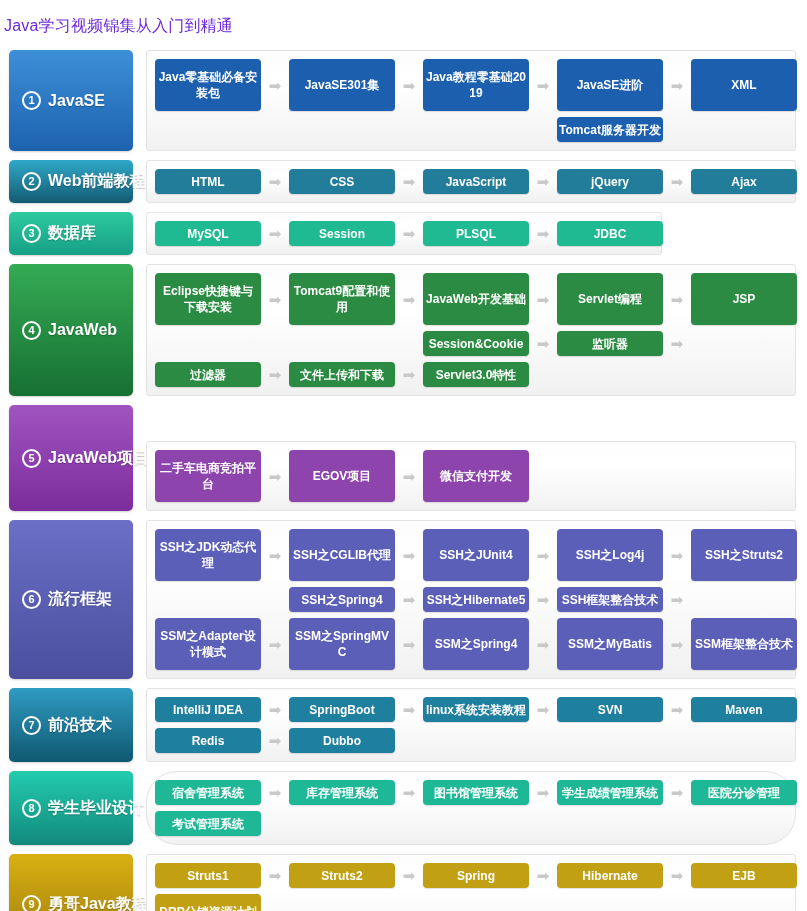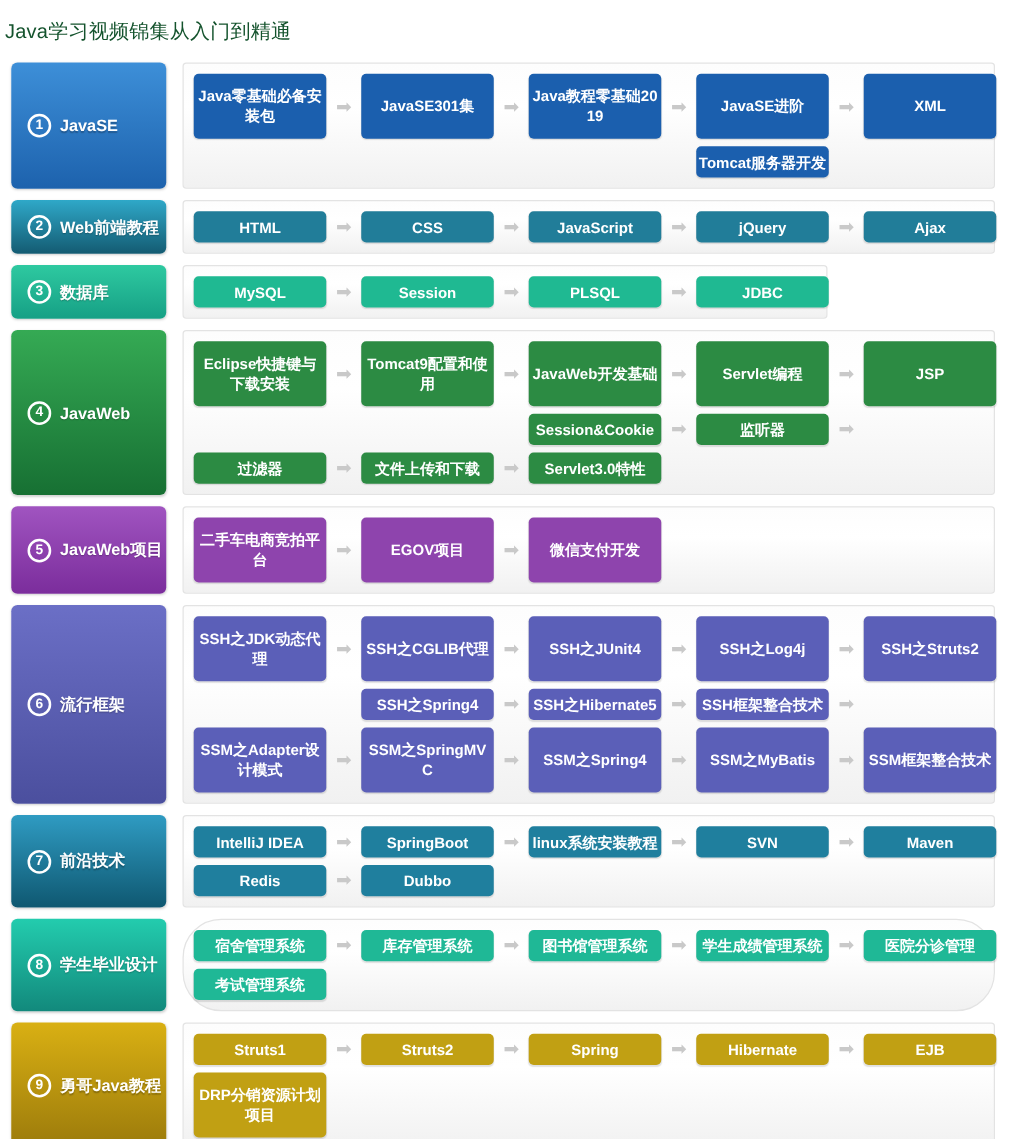--- a/index.html
+++ b/index.html
@@ -11,21 +11,21 @@
   }
   .page {
     position: relative;
     width: 807px;
     min-height: 911px;
     background: #ffffff;
     overflow: hidden;
   }
   .page-title {
     font-size: 16px;
-    color: #14532d;
+    color: #6d28d9;
     font-weight: 400;
     padding: 5px 0 4px 4px;
     letter-spacing: 0.2px;
     line-height: 20px;
   }
 
   .road-row {
     display: flex;
     align-items: stretch;
     margin-bottom: 9px;
@@ -51,21 +51,21 @@
     display: inline-flex;
     align-items: center;
     justify-content: center;
     font-size: 11px;
     font-weight: bold;
     line-height: 1;
     flex: 0 0 auto;
     margin-right: 7px;
   }
   .stage-name {
-    font-size: 13px;
+    font-size: 16px;
     font-weight: bold;
     white-space: nowrap;
     text-shadow: 0 1px 1px rgba(0,0,0,0.25);
   }
 
   
   .panel {
     flex: 1 1 auto;
     margin-left: 13px;
     border: 1px solid #e3e3e3;
@@ -258,21 +258,21 @@
             <div class="cell b-javaweb">Servlet3.0特性</div>
             <div class="arrow blank">➡</div>
           </div>
         </div>
       </div>
       <div class="road-row">
         <div class="stage c-project">
           <span class="stage-badge">5</span>
           <span class="stage-name">JavaWeb项目</span>
         </div>
-        <div class="panel" style="flex: 0 0 650px; width: 650px;">
+        <div class="panel" style="flex: 0 0 650px; width: 650px; margin-top: 36px;">
           <div class="panel-line">
             <div class="cell tall b-project">二手车电商竞拍平台</div>
             <div class="arrow">➡</div>
             <div class="cell b-project">EGOV项目</div>
             <div class="arrow">➡</div>
             <div class="cell b-project">微信支付开发</div>
             <div class="arrow blank">➡</div>
           </div>
         </div>
       </div>

